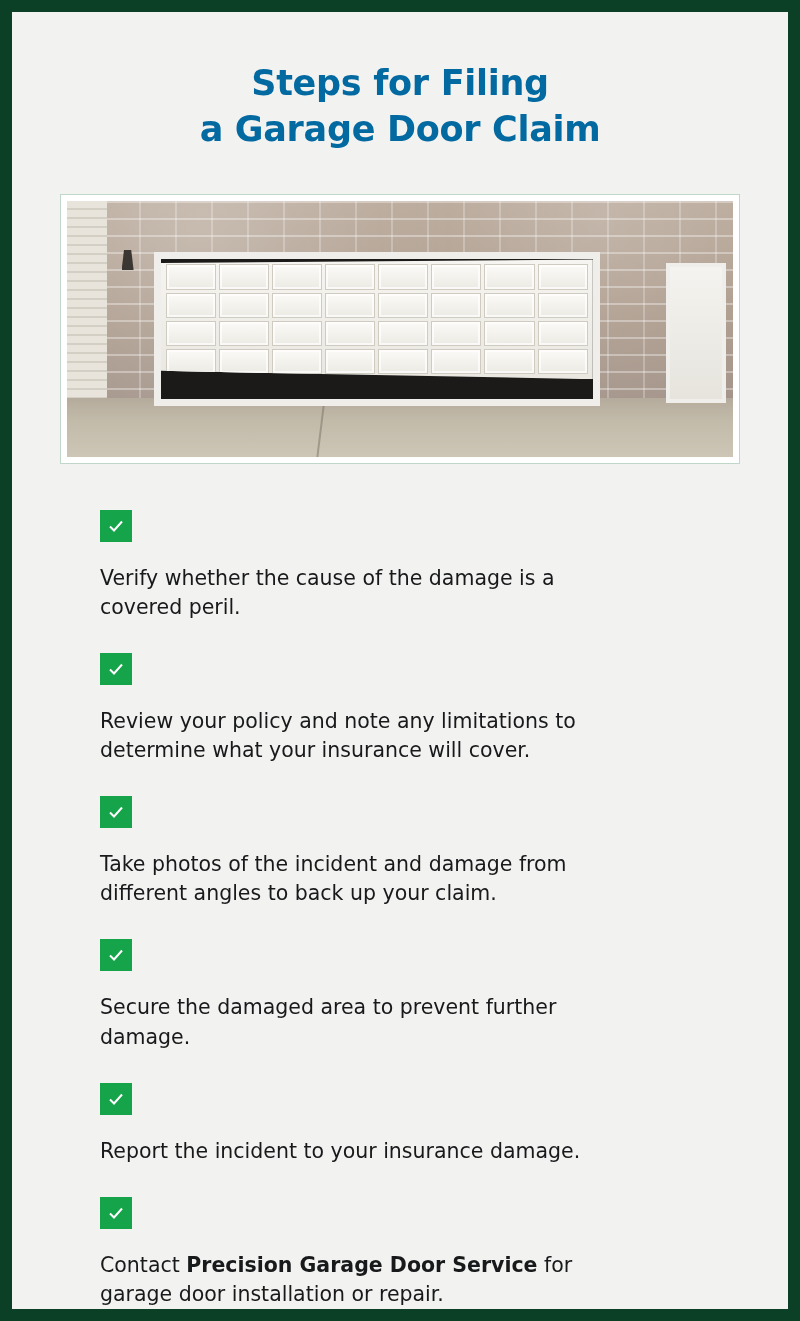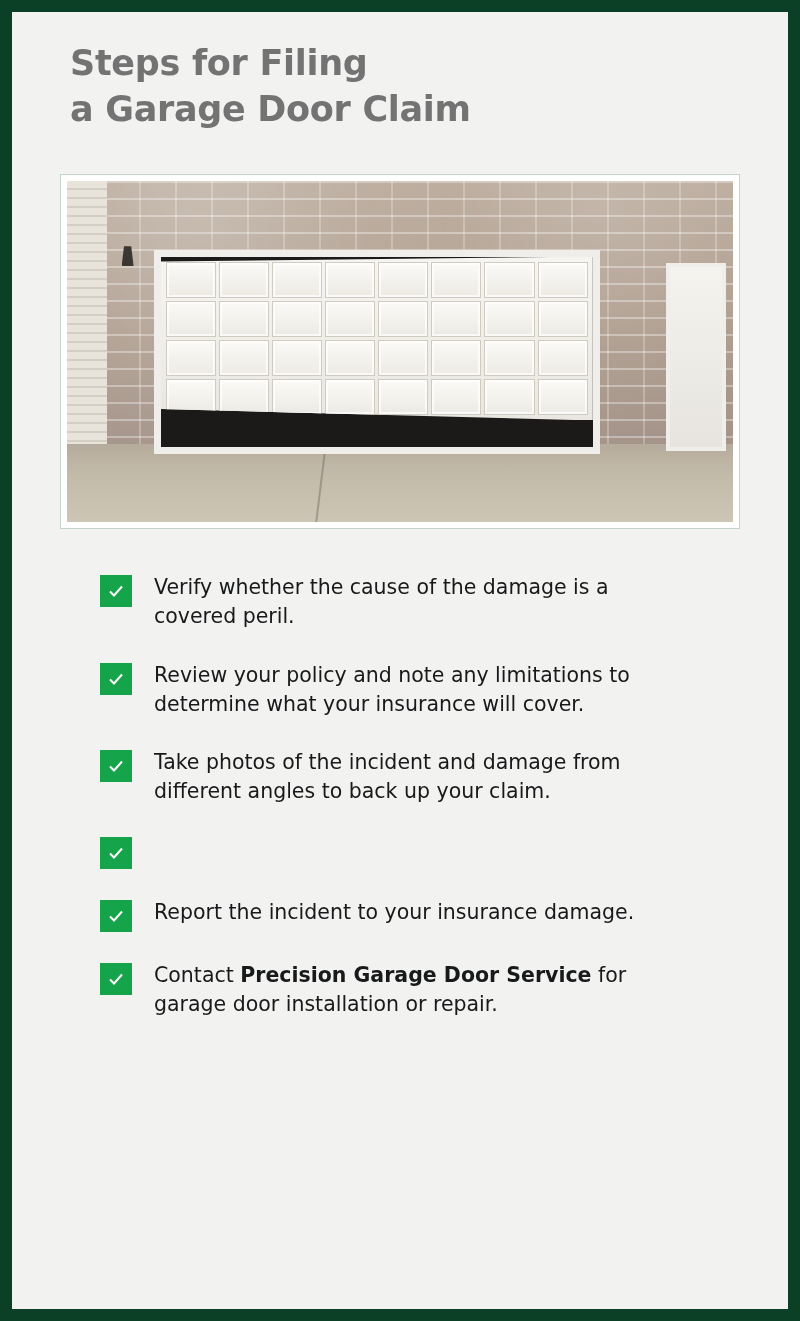--- a/index.html
+++ b/index.html
@@ -19,27 +19,28 @@
     top: 12px;
     width: 776px;
     height: 1297px;
     background: #f2f2f0;
     box-sizing: border-box;
     display: flex;
     flex-direction: column;
     align-items: center;
   }
   .title {
-    margin-top: 28px;
+    margin-top: 48px;
     width: 660px;
+    text-align: center;
     font-family: "DejaVu Sans", sans-serif;
     font-weight: bold;
     font-size: 35px;
     line-height: 1.32;
-    color: #737373;
+    color: #0369a1;
     letter-spacing: -0.3px;
   }
   .title .line {
     display: block;
   }
 
   
   .photo-frame {
     margin-top: 42px;
     width: 680px;
@@ -167,20 +168,21 @@
     margin-top: 44px;
     width: 600px;
     display: flex;
     flex-direction: column;
     gap: 29px;
   }
   .item {
     display: flex;
     align-items: flex-start;
     gap: 22px;
+    flex-direction: column;
   }
   .check {
     flex: 0 0 auto;
     width: 32px;
     height: 32px;
     background: #16a44a;
     display: flex;
     align-items: center;
     justify-content: center;
     margin-top: 2px;
@@ -279,20 +281,21 @@
       </span>
       <span class="item-text">Take photos of the incident and damage from different angles to back up your claim.</span>
     </div>
 
     <div class="item">
       <span class="check">
         <svg width="18" height="18" viewBox="0 0 18 18">
             <path d="M3 9.5 L7 13.5 L15 4.5" fill="none" stroke="#ffffff" stroke-width="2"></path>
           </svg>
       </span>
+      <span class="item-text">Secure the damaged area to prevent further damage.</span>
     </div>
 
     <div class="item">
       <span class="check">
         <svg width="18" height="18" viewBox="0 0 18 18">
             <path d="M3 9.5 L7 13.5 L15 4.5" fill="none" stroke="#ffffff" stroke-width="2"></path>
           </svg>
       </span>
       <span class="item-text">Report the incident to your insurance damage.</span>
     </div>

